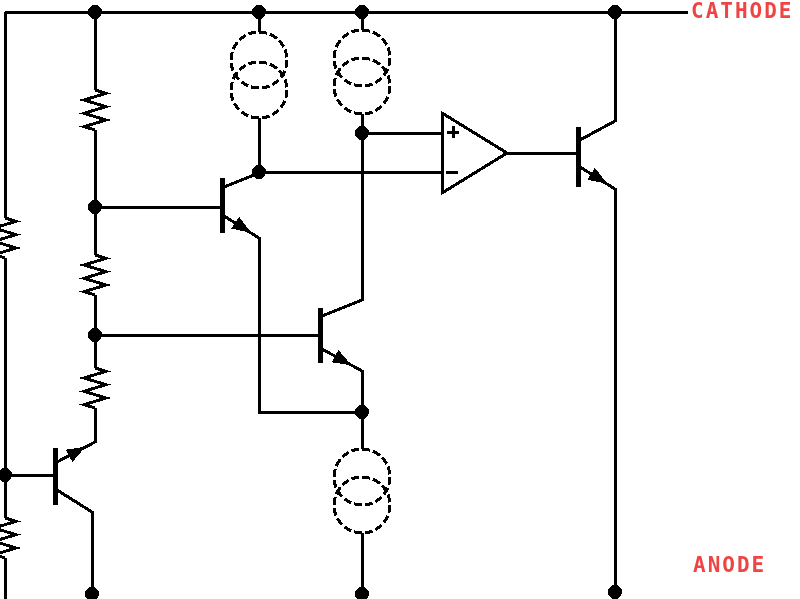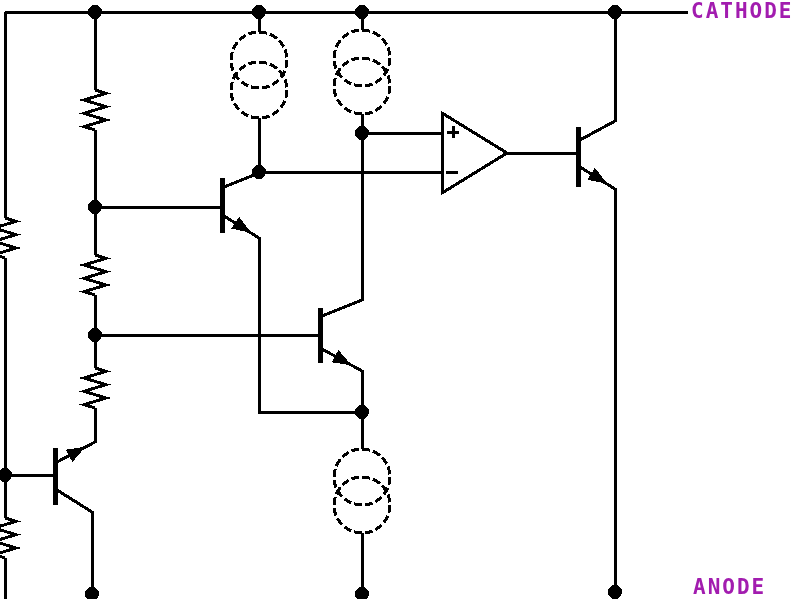--- a/index.html
+++ b/index.html
@@ -7,21 +7,21 @@
     width:800px;height:599px;position:relative;overflow:hidden;
     background:#ffffff;
     font-family:"DejaVu Sans Mono","Liberation Mono",monospace;
   }
   #schematic{position:absolute;left:0;top:0;}
   .terminal-label{
     position:absolute;
     font-weight:bold;
     font-size:21px;
     letter-spacing:2px;
-    color:#a21caf;
+    color:#ef4444;
     white-space:nowrap;
     line-height:1;
   }
   .wire{fill:none;stroke:#000;stroke-width:3;}
   .bar{stroke:#000;stroke-width:5;}
   .cs-circle{fill:none;stroke:#000;stroke-width:3;stroke-dasharray:8 3;}
   .res{fill:none;stroke:#000;stroke-width:3;}
   .dot{fill:#000;stroke:none;}
   .arrow{fill:#000;stroke:none;}
   .oa-body{fill:#fff;stroke:#000;stroke-width:3;}
@@ -90,13 +90,13 @@
     <circle cx="259" cy="172" r="7" class="dot"></circle>
     <circle cx="362" cy="133" r="7" class="dot"></circle>
     <circle cx="362" cy="412" r="7" class="dot"></circle>
     <circle cx="92" cy="594" r="7" class="dot"></circle>
     <circle cx="362" cy="594" r="7" class="dot"></circle>
     <circle cx="615" cy="592" r="7" class="dot"></circle>
   </svg>
 
 <div class="terminal-label" id="label-cathode" style="left: 691px; top: 1px;">CATHODE</div>
 
-<div class="terminal-label" id="label-anode" style="left: 693px; top: 577px;">ANODE</div>
+<div class="terminal-label" id="label-anode" style="left: 693px; top: 555px;">ANODE</div>
 
 </body></html>

